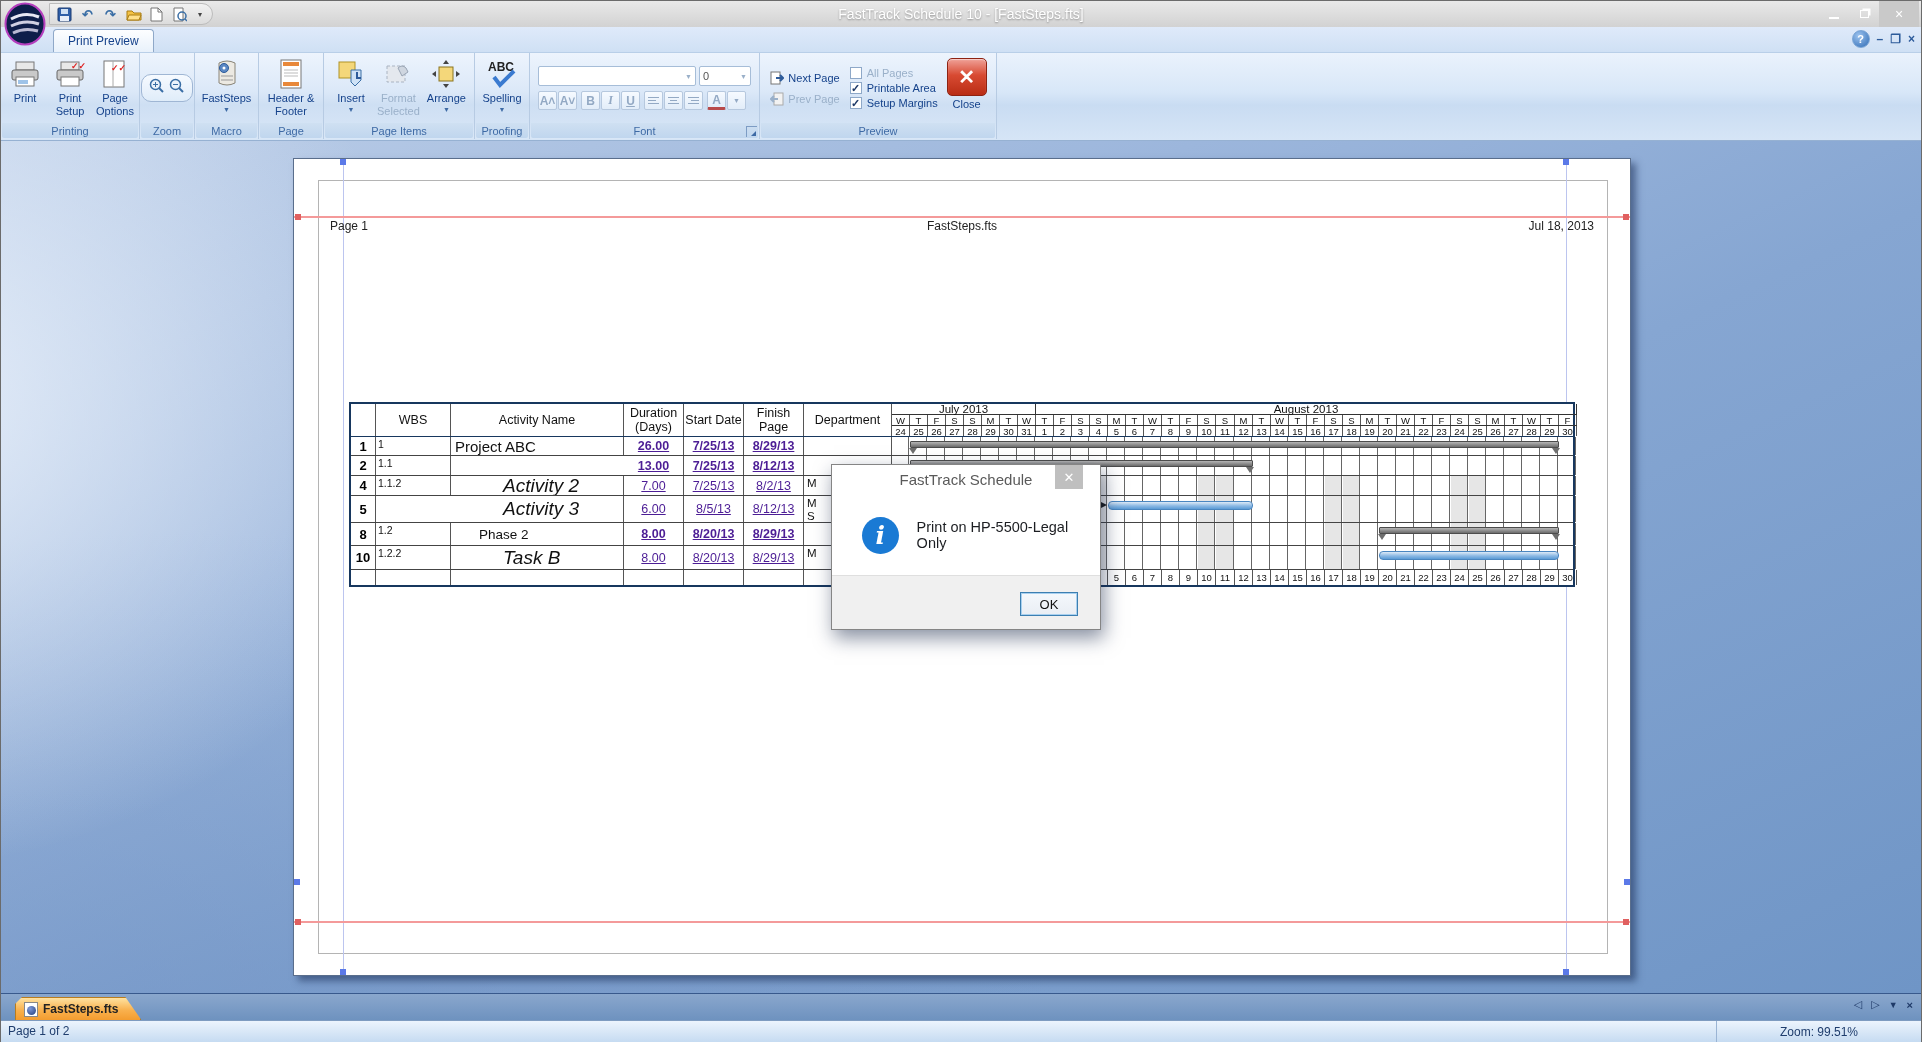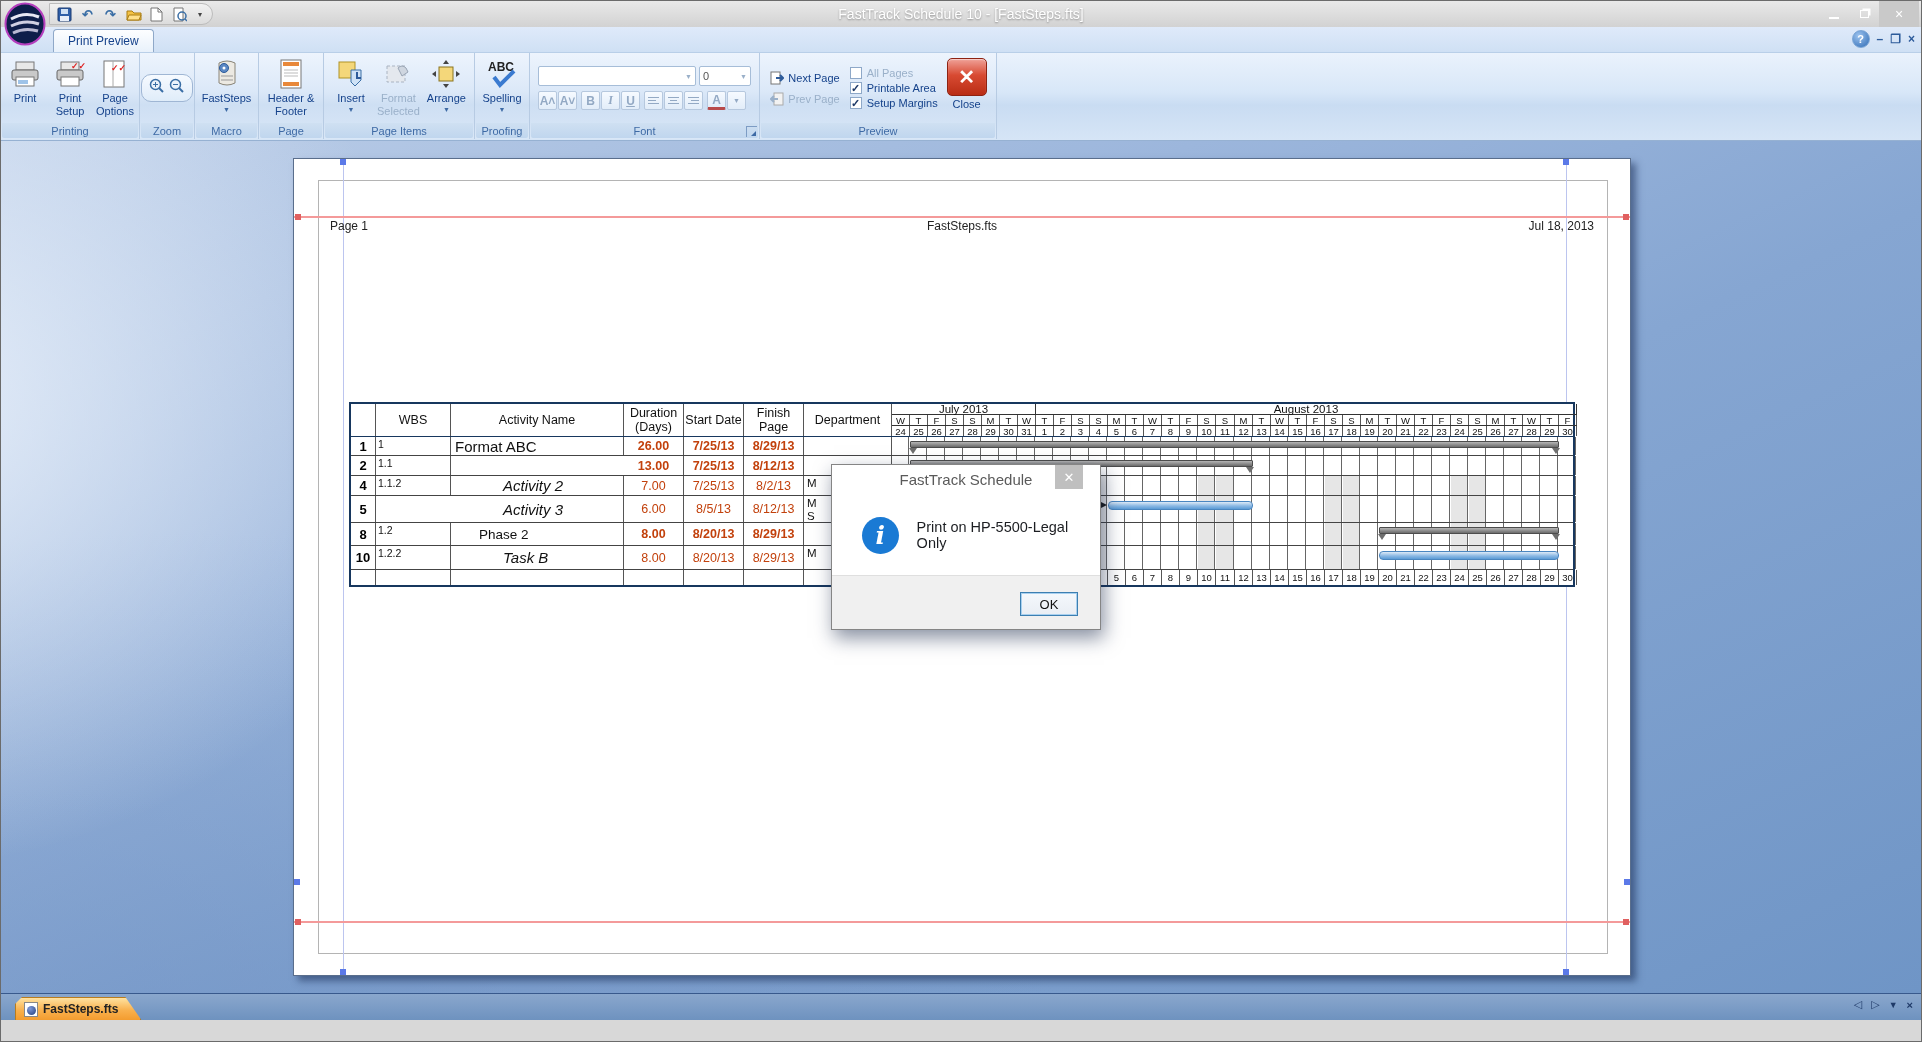--- a/index.html
+++ b/index.html
@@ -100,22 +100,22 @@
   .srow{display:flex;border-bottom:1px solid #444;}
   .srow:last-child{border-bottom:none;}
   .cell{border-right:1px solid #555;overflow:hidden;position:relative;flex:0 0 auto;}
   .hc{display:flex;align-items:center;justify-content:center;text-align:center;font-size:12.5px;color:#111;white-space:pre-line;line-height:1.15;}
   .sched-header{border-bottom:1.5px solid #17375e;}
   .cnum{display:flex;align-items:center;justify-content:center;font-weight:bold;font-size:13px;}
   .cwbs{font-size:10.5px;padding:1px 2px;color:#111;}
   .cname{display:flex;align-items:center;font-size:13px;color:#111;}
   .n-project{font-size:15px;padding-left:4px;}
   .n-phase{font-size:13.5px;padding-left:28px;}
-  .n-activity{font-size:15px;font-style:italic;padding-left:52px;}
-  .cmid{display:flex;align-items:center;justify-content:center;font-size:12.5px;color:#c2410c;}
+  .n-activity{font-size:19px;font-style:italic;padding-left:52px;}
+  .cmid{display:flex;align-items:center;justify-content:center;font-size:12.5px;color:#4c1d95;text-decoration:underline;}
   .bold{font-weight:bold;}
   .cdept{font-size:11.5px;padding:1px 3px;line-height:1.15;color:#111;}
   
   .gwrap{position:relative;flex:0 0 auto;}
   .grow3{display:flex;flex-direction:column;height:100%;}
   .mrow,.drow{display:flex;height:11px;border-bottom:1px solid #333;}
   .drow:last-child{border-bottom:none;}
   .mcell{border-right:1px solid #333;font-size:11.5px;display:flex;align-items:center;justify-content:center;color:#111;}
   .dcell{border-right:1px solid #555;font-size:9.5px;display:flex;align-items:center;justify-content:center;color:#111;}
   .gcol{position:absolute;top:0;bottom:0;border-right:1px solid #666;}
@@ -602,21 +602,21 @@
                   <div class="dcell" style="width: 18px;">28</div>
                   <div class="dcell" style="width: 18px;">29</div>
                   <div class="dcell" style="width: 18px;">30</div>
                 </div>
               </div>
             </div>
           </div>
           <div class="srow" style="height: 19px;">
             <div class="cell cnum" style="width: 25px;">1</div>
             <div class="cell cwbs" style="width: 75px;">1</div>
-            <div class="cell cname n-project" style="width: 173px;">Format ABC</div>
+            <div class="cell cname n-project" style="width: 173px;">Project ABC</div>
             <div class="cell cmid bold" style="width: 60px;">26.00</div>
             <div class="cell cmid bold" style="width: 60px;">7/25/13</div>
             <div class="cell cmid bold" style="width: 60px;">8/29/13</div>
             <div class="cell cdept" style="width: 88px;"></div>
             <div class="cell gwrap" style="width: 685px; border-right: none;">
               <div class="gcol" style="left: 0px; width: 17px;"></div>
               <div class="gcol" style="left: 18px; width: 17px;"></div>
               <div class="gcol" style="left: 36px; width: 17px;"></div>
               <div class="gcol" style="left: 54px; width: 17px;"></div>
               <div class="gcol" style="left: 72px; width: 17px;"></div>
@@ -996,13 +996,17 @@
       <span>FastSteps.fts</span>
     </div>
     <div class="tabnav">
       <span>◁</span>
       <span>▷</span>
       <span style="font-size:9px;">▼</span>
       <span style="font-weight:bold;">×</span>
     </div>
   </div>
 
+  <div class="statusbar">
+    <span class="sb-left">Page 1 of 2</span>
+    <div class="sb-right">Zoom: 99.51%</div>
+  </div>
 </div>
 
 </body></html>

